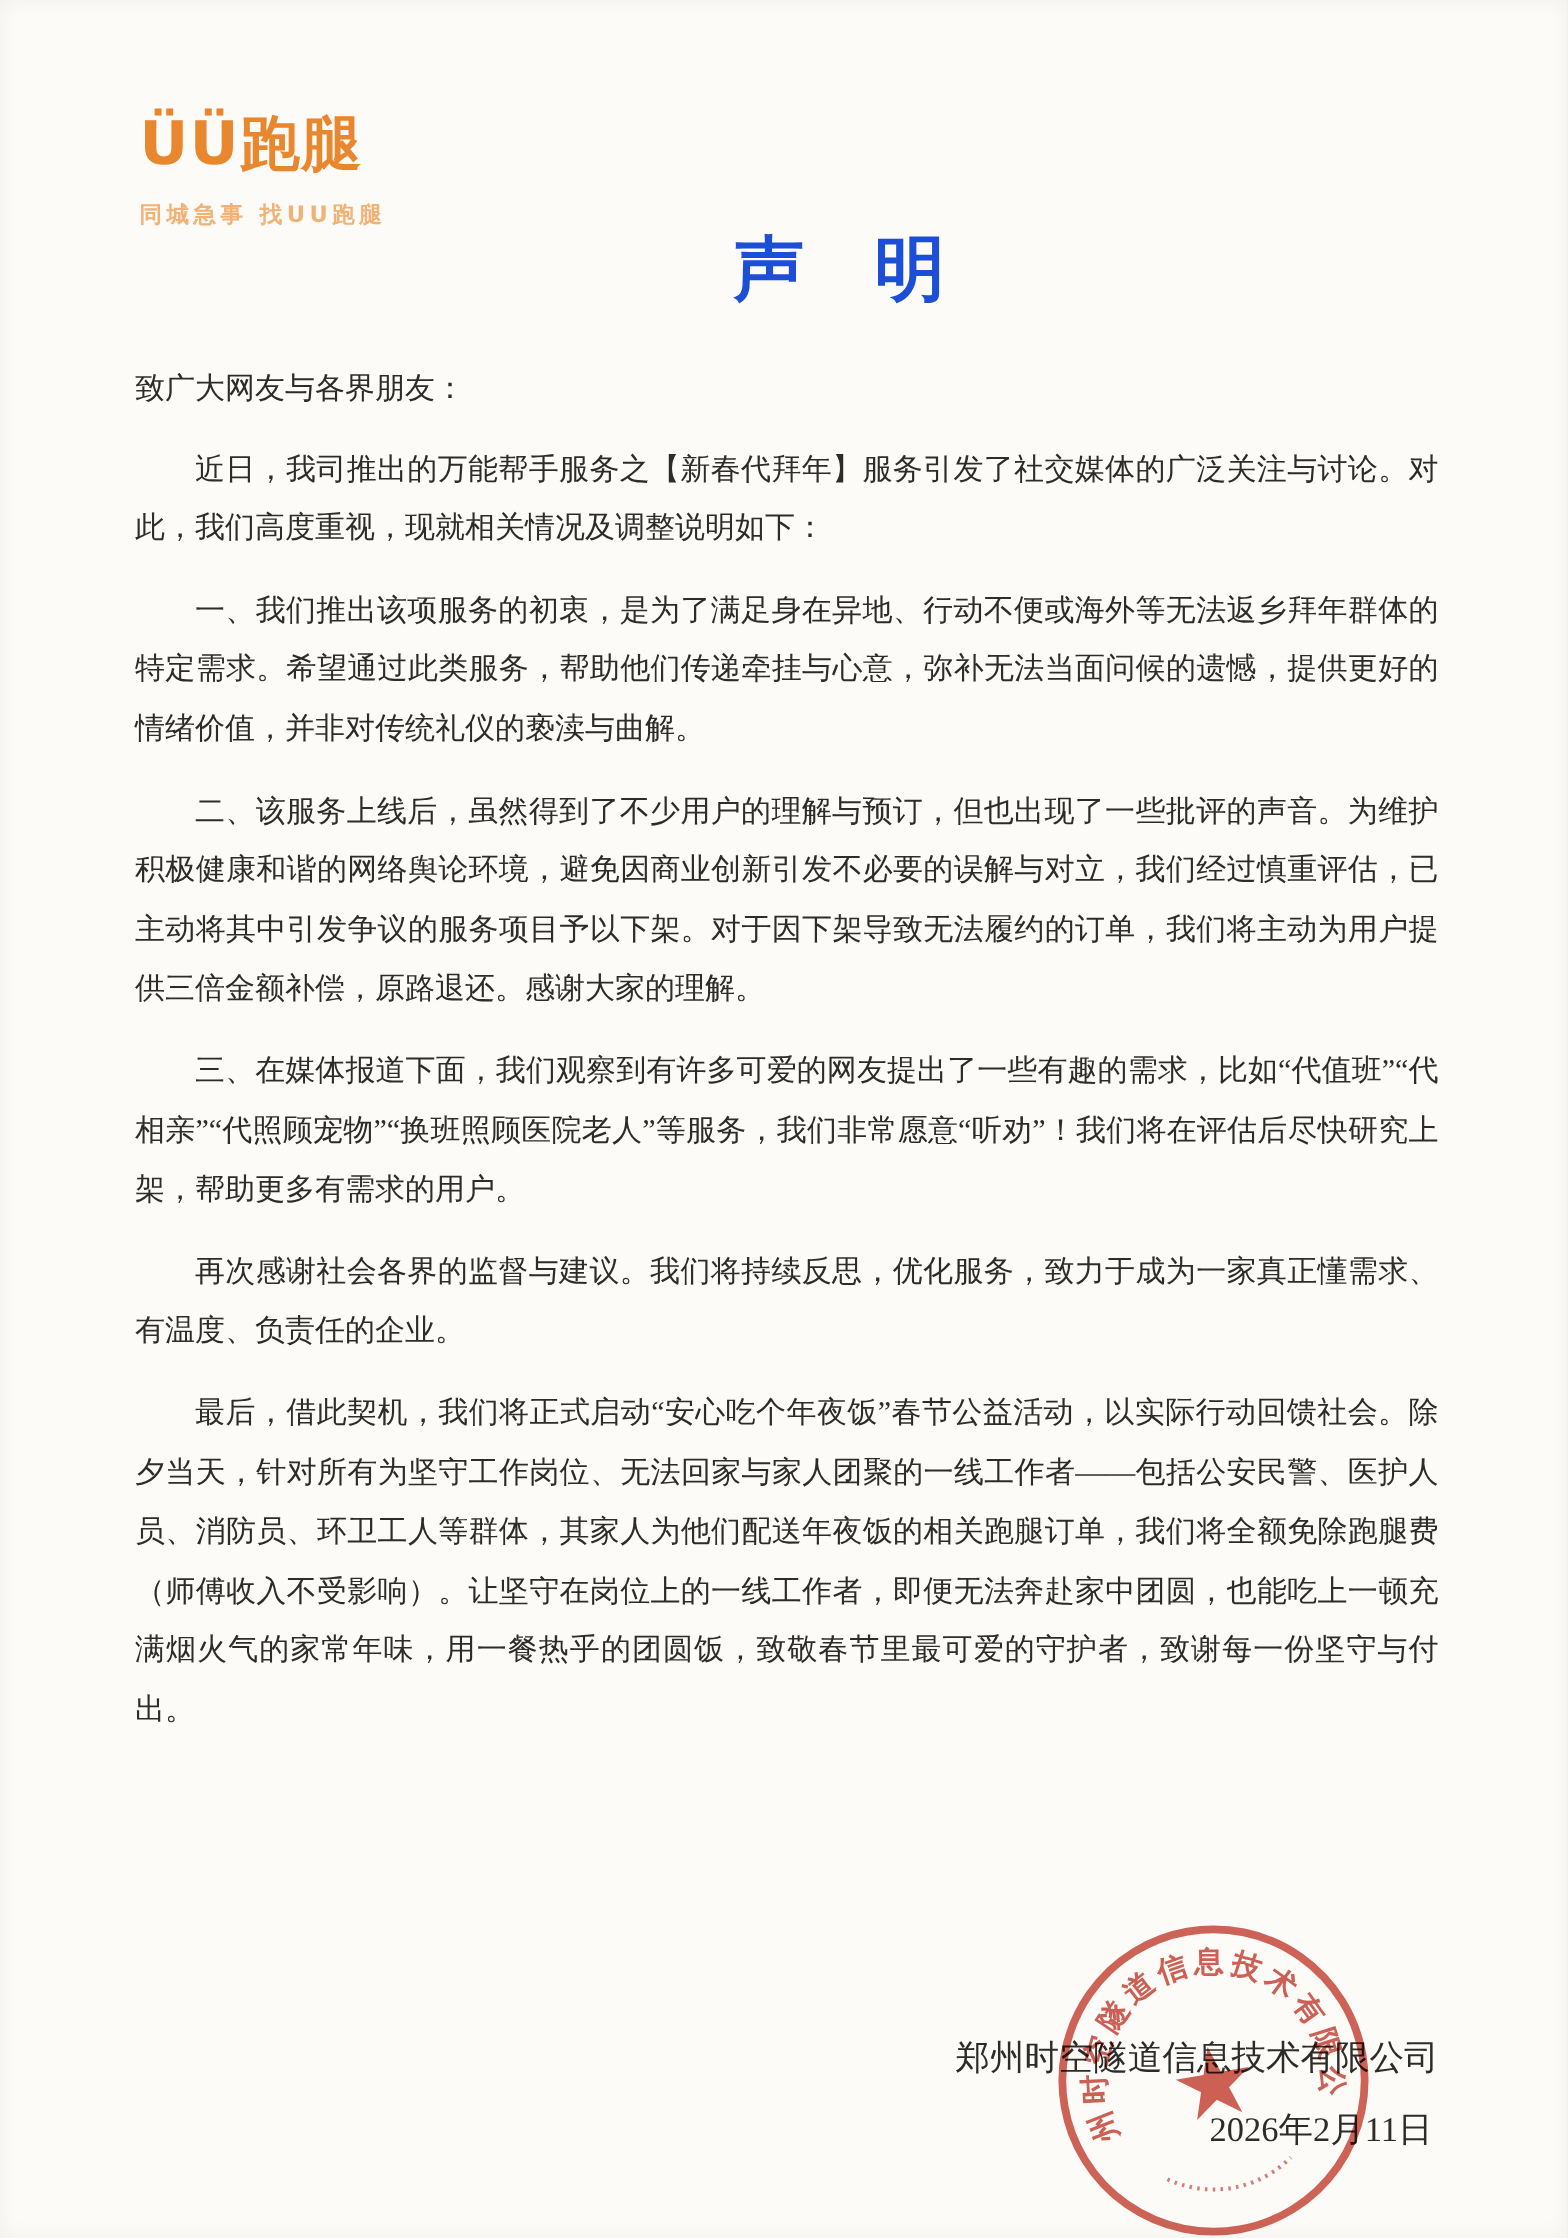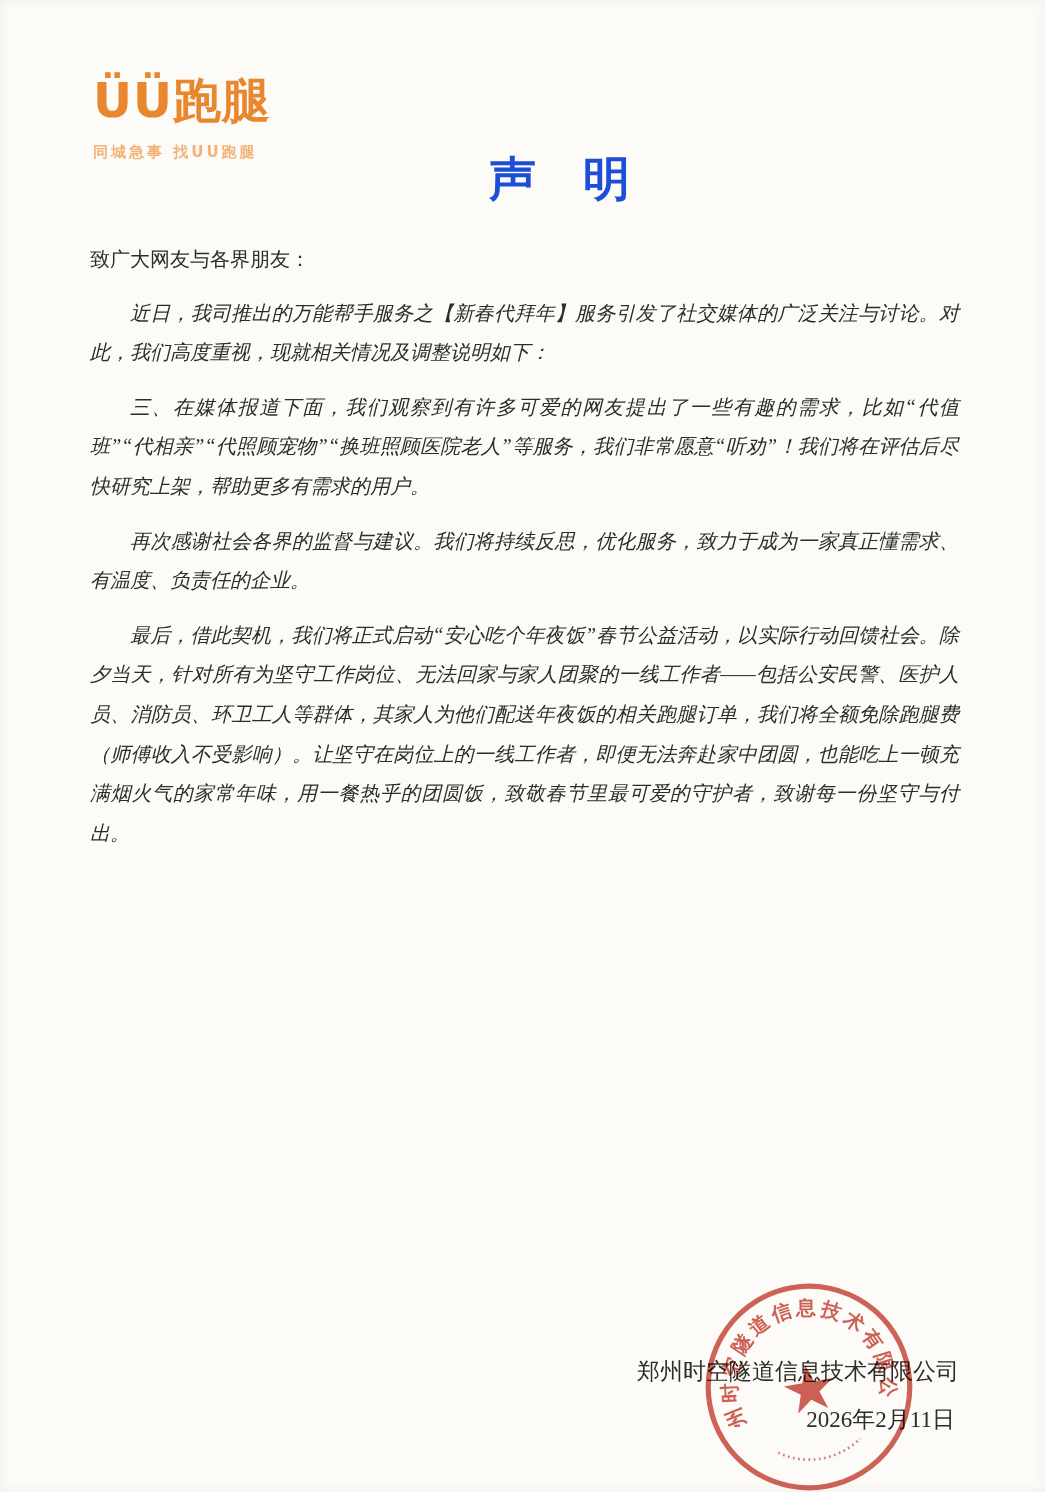--- a/index.html
+++ b/index.html
@@ -19,21 +19,21 @@
   }
   
   .logo{
     position:absolute;
     left:93px;
     top:74px;
   }
   .logo-brand{
     font-family:"DejaVu Sans","Liberation Sans",sans-serif;
     font-weight:800;
-    font-size:48px;
+    font-size:40px;
     line-height:1.1;
     letter-spacing:1px;
   }
   .logo-tagline{
     font-family:"DejaVu Sans","Liberation Sans",sans-serif;
     font-weight:700;
     font-size:15px;
     letter-spacing:3px;
     margin-top:6px;
     opacity:.85;
@@ -60,21 +60,20 @@
     line-height:1.98;
     text-align:justify;
     color:#2e2c29;
   }
   .salutation{
     margin:0 0 14px 0;
   }
   .para{
     margin:0 0 15px 0;
     text-indent:2em;
-    font-style:italic;
   }
   
   .signature{
     position:absolute;
     right:86px;
     top:1356px;
     text-align:right;
     font-size:23px;
     line-height:1.4;
     color:#2e2c29;
@@ -103,20 +102,22 @@
     <div class="logo-brand" style="color:#e8872e;">ÜÜ跑腿</div>
     <div class="logo-tagline" style="color:#f0a660;margin-top:16px;">同城急事 找UU跑腿</div>
   </div>
 
   <div class="title">声　明</div>
 
   <div class="body-text">
     <p class="salutation">致广大网友与各界朋友：</p>
     <div>
         <p class="para">近日，我司推出的万能帮手服务之【新春代拜年】服务引发了社交媒体的广泛关注与讨论。对此，我们高度重视，现就相关情况及调整说明如下：</p>
+        <p class="para">一、我们推出该项服务的初衷，是为了满足身在异地、行动不便或海外等无法返乡拜年群体的特定需求。希望通过此类服务，帮助他们传递牵挂与心意，弥补无法当面问候的遗憾，提供更好的情绪价值，并非对传统礼仪的亵渎与曲解。</p>
+        <p class="para">二、该服务上线后，虽然得到了不少用户的理解与预订，但也出现了一些批评的声音。为维护积极健康和谐的网络舆论环境，避免因商业创新引发不必要的误解与对立，我们经过慎重评估，已主动将其中引发争议的服务项目予以下架。对于因下架导致无法履约的订单，我们将主动为用户提供三倍金额补偿，原路退还。感谢大家的理解。</p>
         <p class="para">三、在媒体报道下面，我们观察到有许多可爱的网友提出了一些有趣的需求，比如“代值班”“代相亲”“代照顾宠物”“换班照顾医院老人”等服务，我们非常愿意“听劝”！我们将在评估后尽快研究上架，帮助更多有需求的用户。</p>
         <p class="para">再次感谢社会各界的监督与建议。我们将持续反思，优化服务，致力于成为一家真正懂需求、有温度、负责任的企业。</p>
         <p class="para">最后，借此契机，我们将正式启动“安心吃个年夜饭”春节公益活动，以实际行动回馈社会。除夕当天，针对所有为坚守工作岗位、无法回家与家人团聚的一线工作者——包括公安民警、医护人员、消防员、环卫工人等群体，其家人为他们配送年夜饭的相关跑腿订单，我们将全额免除跑腿费（师傅收入不受影响）。让坚守在岗位上的一线工作者，即便无法奔赴家中团圆，也能吃上一顿充满烟火气的家常年味，用一餐热乎的团圆饭，致敬春节里最可爱的守护者，致谢每一份坚守与付出。</p>
       </div>
   </div>
 
   <div class="signature">
     <p class="company">郑州时空隧道信息技术有限公司</p>
     <p class="date">2026年2月11日</p>
   </div>

